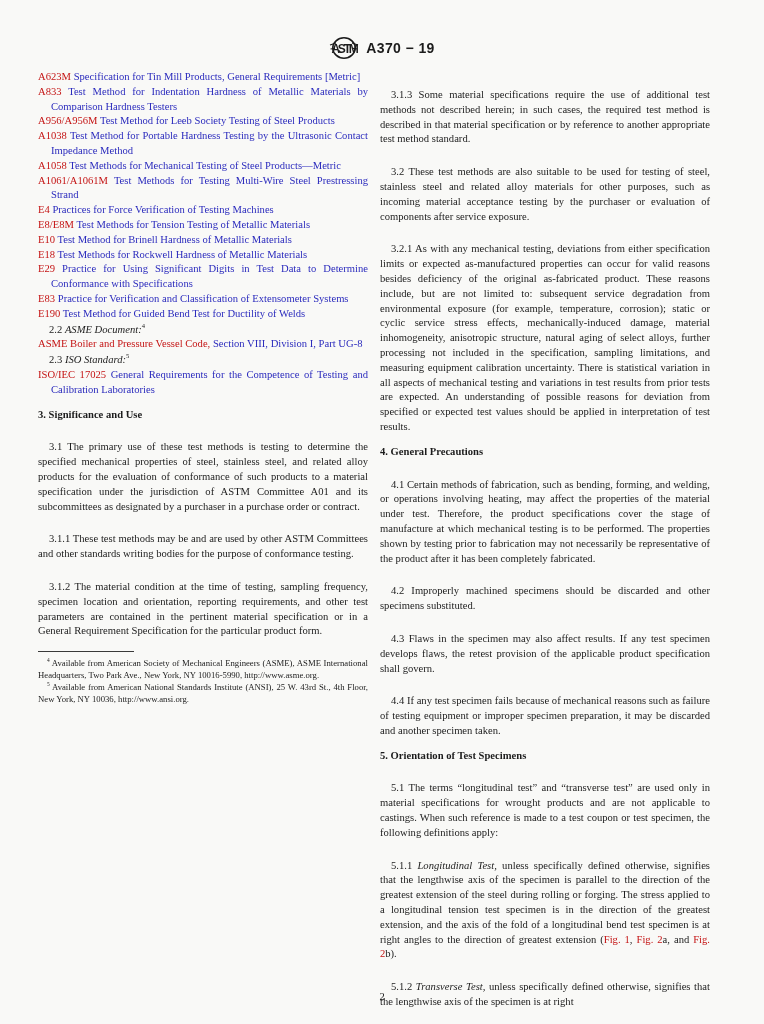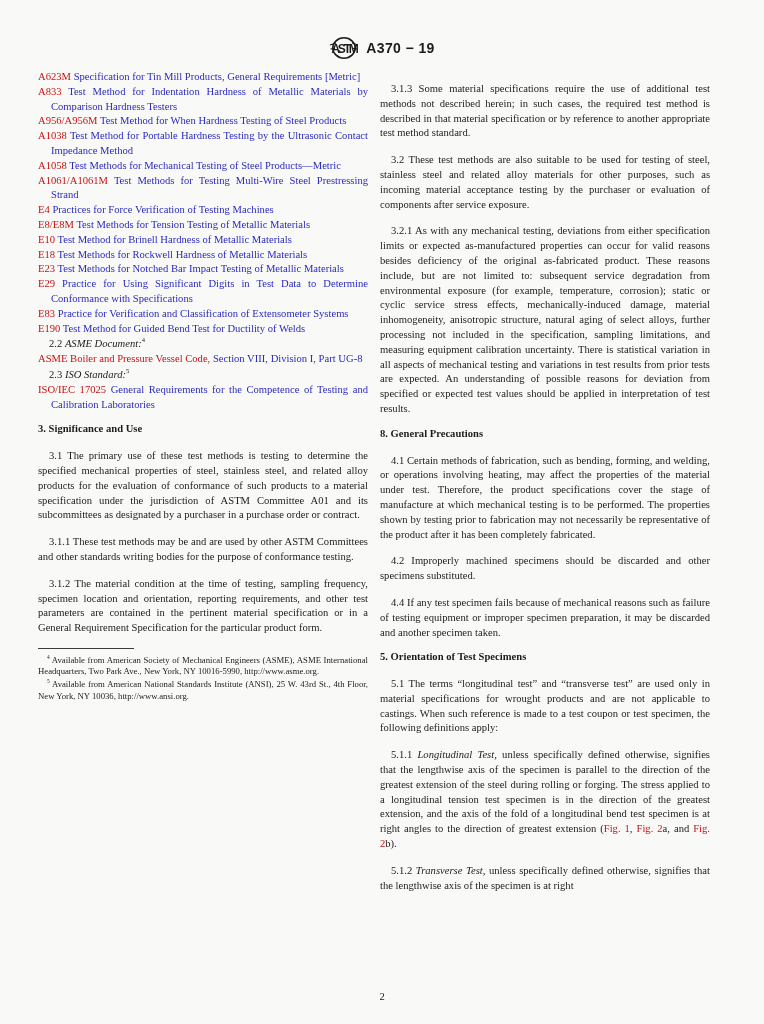--- a/index.html
+++ b/index.html
@@ -27,21 +27,21 @@
   }
   .col{
     width:330px;
     font-size:10.6px;line-height:14.8px;
     text-align:justify;
   }
   .ref{padding-left:13px;text-indent:-13px;}
   .code{color:var(--red,#c41414);}
   .rtitle{color:var(--blue,#2b2bbd);}
   .sect-h{font-weight:bold;text-align:left;margin:10px 0 4px 0;}
-  .para{margin-top:12px;text-indent:11px;}
+  .para{margin-top:18px;text-indent:11px;}
   .para.sub{margin-top:1px;text-align:left;}
   .it{font-style:italic;}
   .rlink{color:var(--red,#c41414);}
   .sup{font-size:.62em;vertical-align:super;line-height:0;}
   .fn-rule{border:none;border-top:1px solid #3a3a3a;width:96px;margin:12px 0 6px 0;}
   .fn{font-size:8.7px;line-height:11.6px;text-indent:9px;margin-top:1px;}
   .footer{
     position:absolute;bottom:22px;left:0;width:100%;
     text-align:center;font-size:10.5px;
   }
@@ -61,51 +61,51 @@
       <line x1="24" y1="12.4" x2="28.5" y2="13" stroke="#1c1c1c" stroke-width="1.1"></line>
       <text x="15" y="16.5" text-anchor="middle" font-family="Liberation Sans, sans-serif" font-size="12" font-weight="bold" letter-spacing="-2.2" fill="#1c1c1c">ASTM</text>
     </svg>
     <span class="header-title">A370 − 19</span>
   </div>
 
   <div class="columns">
     <div class="col" id="left-col">
         <div class="ref"><span class="code">A623M</span> <span class="rtitle">Specification for Tin Mill Products, General Requirements [Metric]</span></div>
         <div class="ref"><span class="code">A833</span> <span class="rtitle">Test Method for Indentation Hardness of Metallic Materials by Comparison Hardness Testers</span></div>
-        <div class="ref"><span class="code">A956/A956M</span> <span class="rtitle">Test Method for When Hardness Testing of Steel Products</span></div>
+        <div class="ref"><span class="code">A956/A956M</span> <span class="rtitle">Test Method for Leeb Society Testing of Steel Products</span></div>
         <div class="ref"><span class="code">A1038</span> <span class="rtitle">Test Method for Portable Hardness Testing by the Ultrasonic Contact Impedance Method</span></div>
         <div class="ref"><span class="code">A1058</span> <span class="rtitle">Test Methods for Mechanical Testing of Steel Products—Metric</span></div>
         <div class="ref"><span class="code">A1061/A1061M</span> <span class="rtitle">Test Methods for Testing Multi-Wire Steel Prestressing Strand</span></div>
         <div class="ref"><span class="code">E4</span> <span class="rtitle">Practices for Force Verification of Testing Machines</span></div>
         <div class="ref"><span class="code">E8/E8M</span> <span class="rtitle">Test Methods for Tension Testing of Metallic Materials</span></div>
         <div class="ref"><span class="code">E10</span> <span class="rtitle">Test Method for Brinell Hardness of Metallic Materials</span></div>
         <div class="ref"><span class="code">E18</span> <span class="rtitle">Test Methods for Rockwell Hardness of Metallic Materials</span></div>
-        <div class="ref"><span class="code">E23</span> <span class="rtitle">Test Methods for Notched Bar Impact Testing of Metallic Materials</span></div>
         <div class="ref"><span class="code">E29</span> <span class="rtitle">Practice for Using Significant Digits in Test Data to Determine Conformance with Specifications</span></div>
         <div class="ref"><span class="code">E83</span> <span class="rtitle">Practice for Verification and Classification of Extensometer Systems</span></div>
         <div class="ref"><span class="code">E190</span> <span class="rtitle">Test Method for Guided Bend Test for Ductility of Welds</span></div>
         <div class="para sub"><span>2.2 </span><span class="it">ASME Document:</span><span class="sup">4</span></div>
         <div class="ref"><span class="code">ASME Boiler and Pressure Vessel Code,</span> <span class="rtitle">Section VIII, Division I, Part UG-8</span></div>
         <div class="para sub"><span>2.3 </span><span class="it">ISO Standard:</span><span class="sup">5</span></div>
         <div class="ref"><span class="code">ISO/IEC 17025</span> <span class="rtitle">General Requirements for the Competence of Testing and Calibration Laboratories</span></div>
         <div class="sect-h">3. Significance and Use</div>
         <div class="para"><span>3.1 The primary use of these test methods is testing to determine the specified mechanical properties of steel, stainless steel, and related alloy products for the evaluation of conformance of such products to a material specification under the jurisdiction of ASTM Committee A01 and its subcommittees as designated by a purchaser in a purchase order or contract.</span></div>
         <div class="para"><span>3.1.1 These test methods may be and are used by other ASTM Committees and other standards writing bodies for the purpose of conformance testing.</span></div>
         <div class="para"><span>3.1.2 The material condition at the time of testing, sampling frequency, specimen location and orientation, reporting requirements, and other test parameters are contained in the pertinent material specification or in a General Requirement Specification for the particular product form.</span></div>
         <hr class="fn-rule">
         <div class="fn"><span class="sup">4</span><span> Available from American Society of Mechanical Engineers (ASME), ASME International Headquarters, Two Park Ave., New York, NY 10016-5990, http://www.asme.org.</span></div>
         <div class="fn"><span class="sup">5</span><span> Available from American National Standards Institute (ANSI), 25 W. 43rd St., 4th Floor, New York, NY 10036, http://www.ansi.org.</span></div>
       </div>
     <div class="col" id="right-col">
         <div class="para"><span>3.1.3 Some material specifications require the use of additional test methods not described herein; in such cases, the required test method is described in that material specification or by reference to another appropriate test method standard.</span></div>
         <div class="para"><span>3.2 These test methods are also suitable to be used for testing of steel, stainless steel and related alloy materials for other purposes, such as incoming material acceptance testing by the purchaser or evaluation of components after service exposure.</span></div>
         <div class="para"><span>3.2.1 As with any mechanical testing, deviations from either specification limits or expected as-manufactured properties can occur for valid reasons besides deficiency of the original as-fabricated product. These reasons include, but are not limited to: subsequent service degradation from environmental exposure (for example, temperature, corrosion); static or cyclic service stress effects, mechanically-induced damage, material inhomogeneity, anisotropic structure, natural aging of select alloys, further processing not included in the specification, sampling limitations, and measuring equipment calibration uncertainty. There is statistical variation in all aspects of mechanical testing and variations in test results from prior tests are expected. An understanding of possible reasons for deviation from specified or expected test values should be applied in interpretation of test results.</span></div>
-        <div class="sect-h">8. General Precautions</div>
+        <div class="sect-h">4. General Precautions</div>
         <div class="para"><span>4.1 Certain methods of fabrication, such as bending, forming, and welding, or operations involving heating, may affect the properties of the material under test. Therefore, the product specifications cover the stage of manufacture at which mechanical testing is to be performed. The properties shown by testing prior to fabrication may not necessarily be representative of the product after it has been completely fabricated.</span></div>
         <div class="para"><span>4.2 Improperly machined specimens should be discarded and other specimens substituted.</span></div>
+        <div class="para"><span>4.3 Flaws in the specimen may also affect results. If any test specimen develops flaws, the retest provision of the applicable product specification shall govern.</span></div>
         <div class="para"><span>4.4 If any test specimen fails because of mechanical reasons such as failure of testing equipment or improper specimen preparation, it may be discarded and another specimen taken.</span></div>
         <div class="sect-h">5. Orientation of Test Specimens</div>
         <div class="para"><span>5.1 The terms “longitudinal test” and “transverse test” are used only in material specifications for wrought products and are not applicable to castings. When such reference is made to a test coupon or test specimen, the following definitions apply:</span></div>
         <div class="para"><span>5.1.1 </span><span class="it">Longitudinal Test,</span><span> unless specifically defined otherwise, signifies that the lengthwise axis of the specimen is parallel to the direction of the greatest extension of the steel during rolling or forging. The stress applied to a longitudinal tension test specimen is in the direction of the greatest extension, and the axis of the fold of a longitudinal bend test specimen is at right angles to the direction of greatest extension (</span><span class="rlink">Fig. 1</span><span>, </span><span class="rlink">Fig. 2</span><span>a, and </span><span class="rlink">Fig. 2</span><span>b).</span></div>
         <div class="para"><span>5.1.2 </span><span class="it">Transverse Test,</span><span> unless specifically defined otherwise, signifies that the lengthwise axis of the specimen is at right</span></div>
       </div>
   </div>
 
   <div class="footer">
     <span>2</span>

